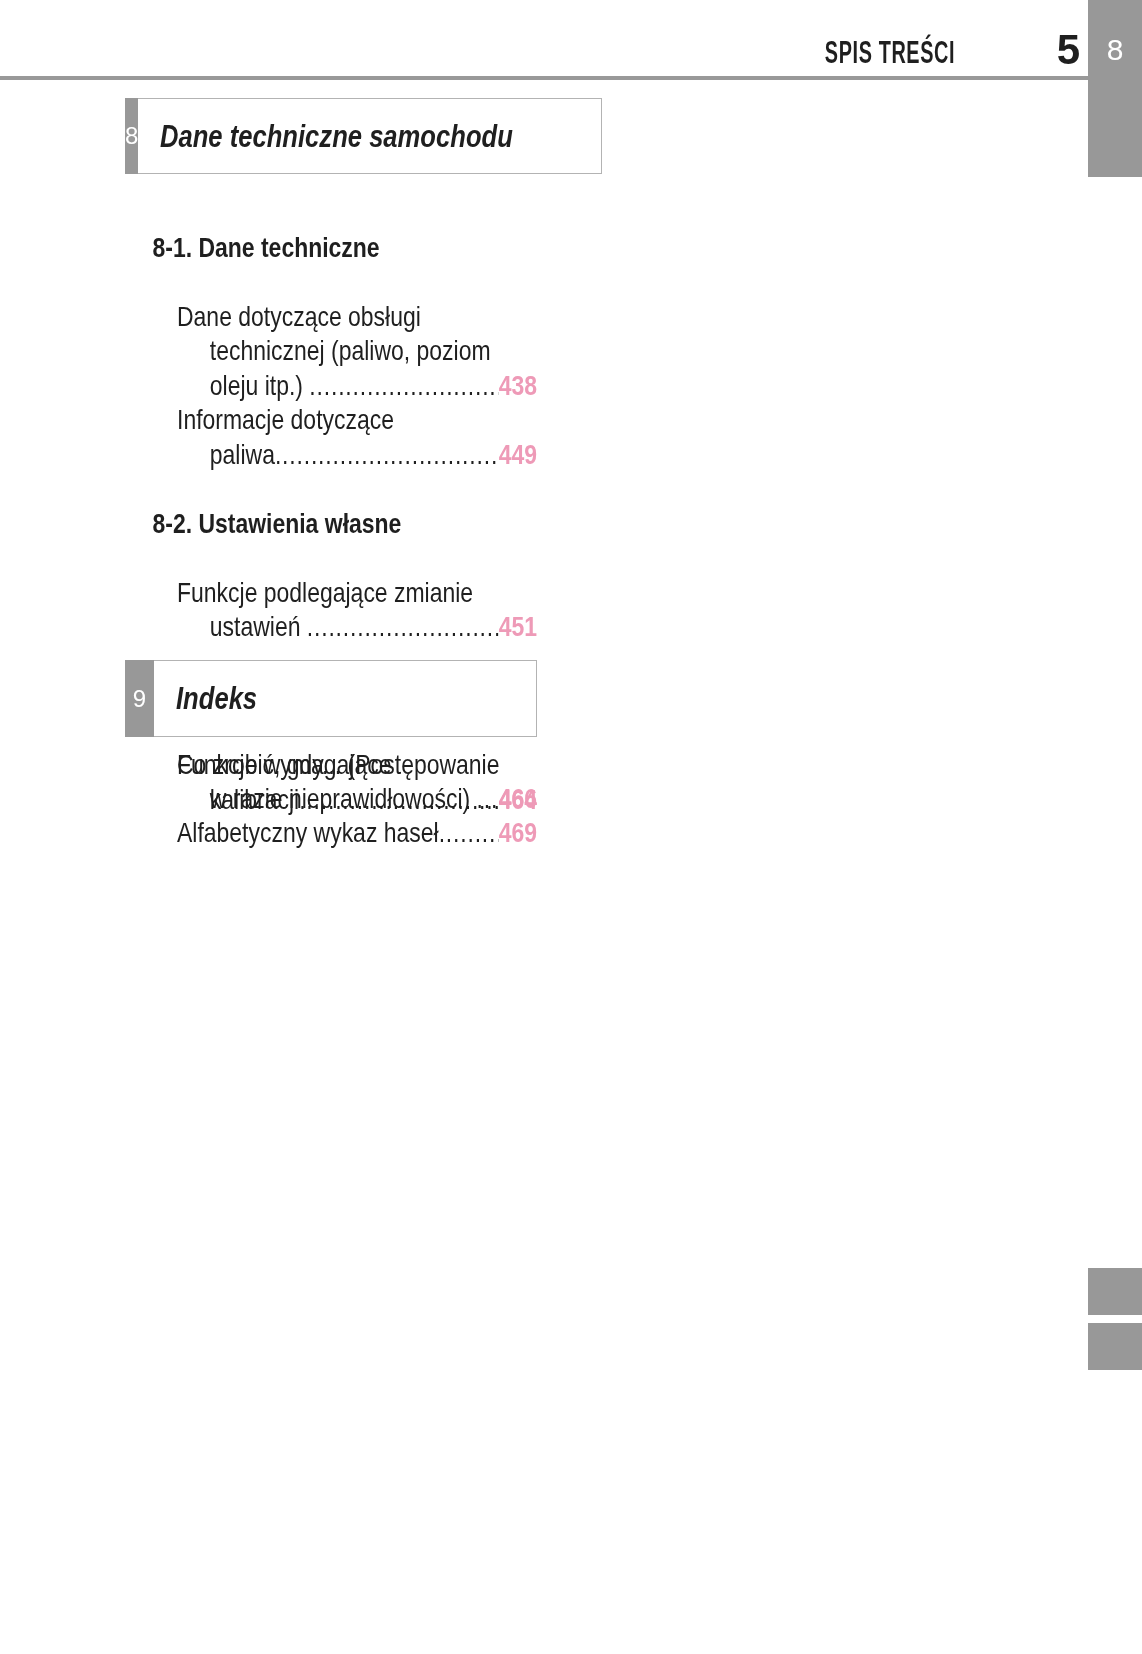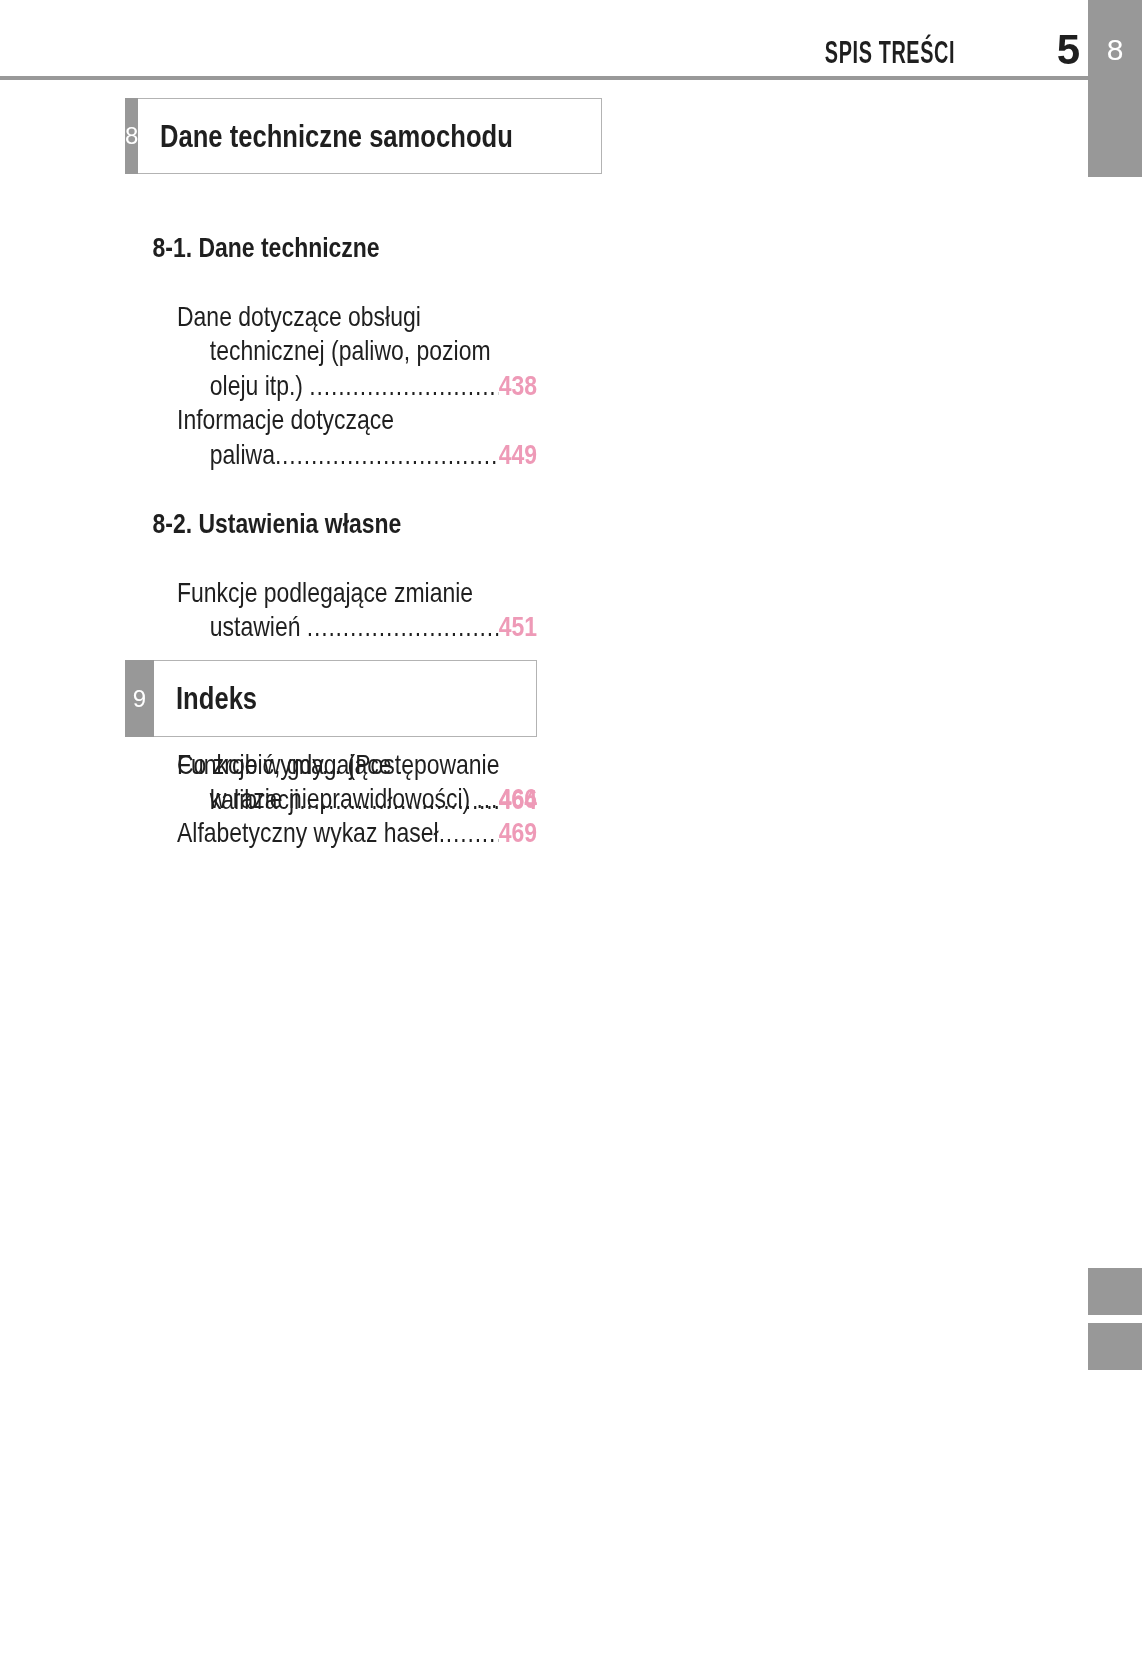--- a/index.html
+++ b/index.html
@@ -30,21 +30,21 @@
   
   .section-box{position:absolute;left:125px;width:412px;display:flex;}
   #section8-box{top:98px;height:76px;}
   #section9-box{top:660px;height:77px;}
   .numbox{
     width:29px;background:var(--gray);color:#fff;
     display:flex;align-items:center;justify-content:center;font-size:24px;
   }
   .titlebox{
     flex:1;border:1px solid var(--border);border-left:none;background:#fff;
-    display:flex;align-items:center;padding-left:22px;overflow:visible;
+    display:flex;align-items:center;padding-left:22px;overflow:visible;font-style:italic;
   }
   .titlebox .stitle{
     font-size:32px;font-weight:bold;white-space:nowrap;
     transform:scaleX(0.8);transform-origin:left center;
   }
 
   
   .toc-col{
     position:absolute;left:127px;width:500px;
     font-size:28px;line-height:34.5px;

